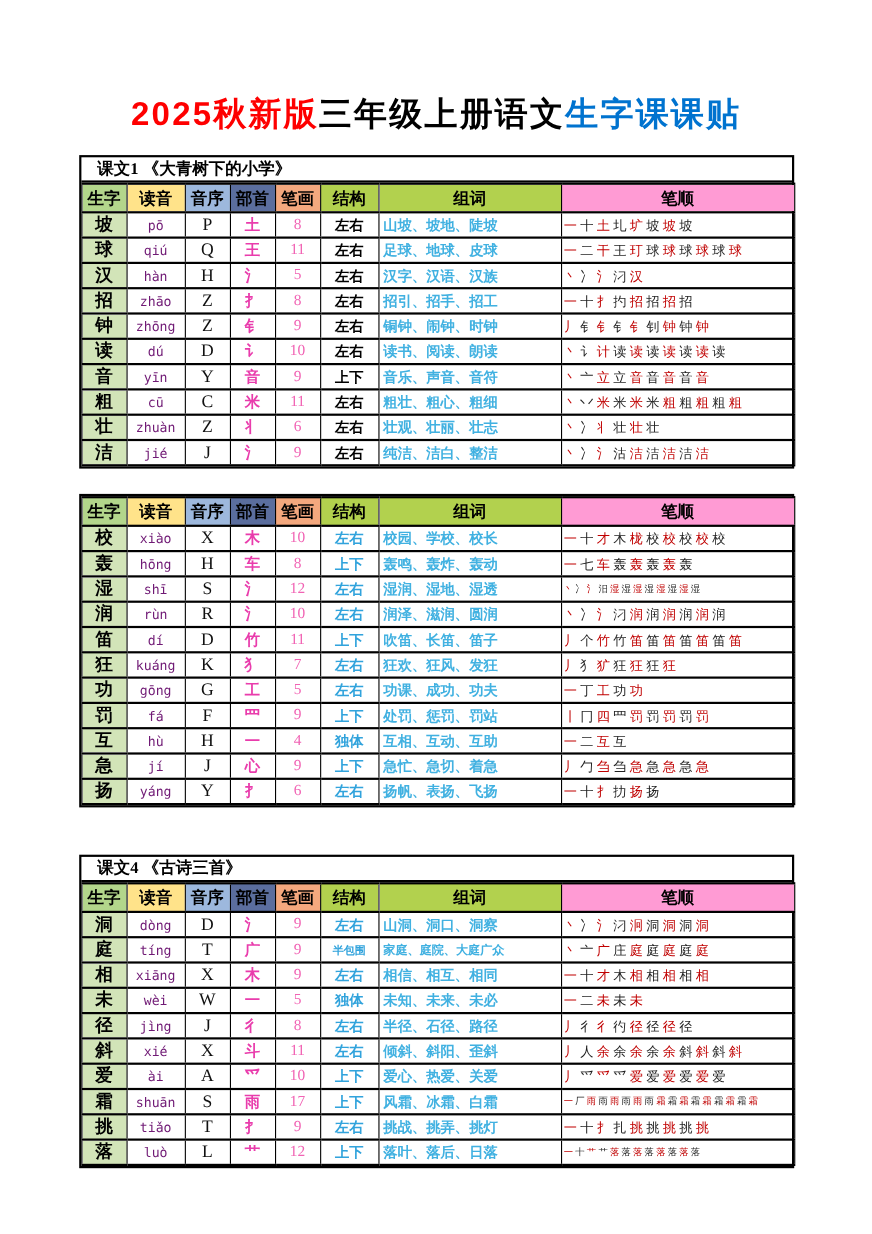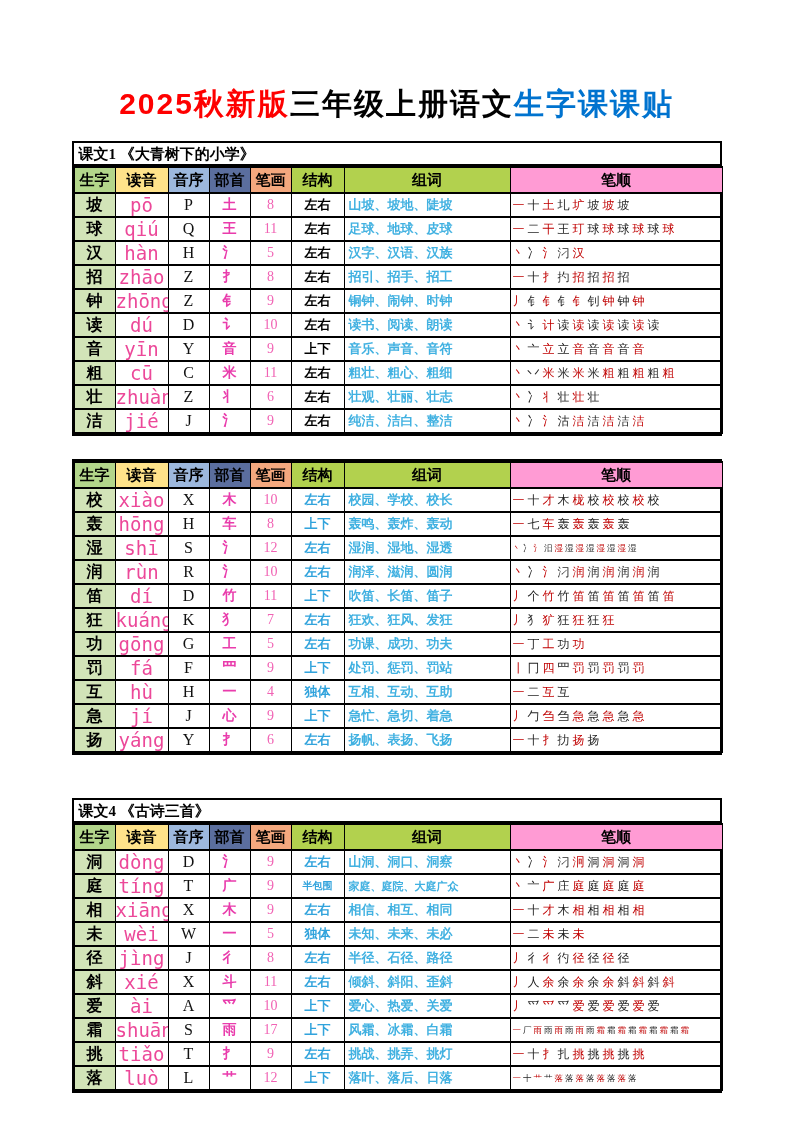--- a/index.html
+++ b/index.html
@@ -7,32 +7,32 @@
   body { font-family:"Liberation Sans", sans-serif; }
   .page { position:relative; width:793px; height:1122px; margin:0 auto; background:#ffffff; overflow:hidden; }
 
   .title { text-align:center; padding-top:84px; font-size:30px; font-weight:bold; letter-spacing:2px; }
 
   .course { width:650px; margin:0 auto; border:2px solid #000; }
   .course.t1 { margin-top:16px; }
   .course.t2 { margin-top:23px; }
   .course.t3 { margin-top:43px; }
 
-  .caption { height:23px; line-height:23px; padding-left:5px; font-size:15px; font-weight:bold; border-bottom:2px solid #000; font-family:"Liberation Serif", serif; }
+  .caption { height:23px; line-height:23px; padding-left:15px; font-size:15px; font-weight:bold; border-bottom:2px solid #000; font-family:"Liberation Serif", serif; }
 
   table { border-collapse:collapse; table-layout:fixed; width:100%; }
   th, td { border:1.5px solid #000; border-top-width:2px; border-bottom-width:2px; text-align:center; vertical-align:middle; padding:0; overflow:hidden; white-space:nowrap; }
   th { height:26px; font-size:15px; font-weight:bold; color:#000; }
 
   .t1 td { height:21.5px; }
   .t2 td { height:20.5px; }
   .t3 td { height:21px; }
 
   .c-hanzi { background:#d2e4b8; font-weight:bold; font-size:16px; font-family:"Liberation Serif", serif; }
-  .c-pinyin { color:#ec4899; font-family:"DejaVu Sans Mono", monospace; font-size:19px; }
+  .c-pinyin { color:#701a75; font-family:"DejaVu Sans Mono", monospace; font-size:12px; }
   .c-initial { font-family:"Liberation Serif", serif; font-size:16px; color:#111; }
   .c-radical { color:#e93cac; font-weight:bold; font-size:14px; }
   .c-strokes { color:#f163b4; font-family:"Liberation Serif", serif; font-size:14px; }
   .c-structure { font-weight:bold; font-size:13px; font-family:"Liberation Serif", serif; }
   .c-structure.small { font-size:10px; }
   .c-words { text-align:left; padding-left:4px; color:#41b1e1; font-weight:bold; font-size:13px; font-family:"Liberation Serif", serif; }
   .c-words.small { font-size:11px; }
   .c-order { text-align:left; padding-left:2px; font-size:12px; white-space:normal; line-height:1.0; font-family:"Liberation Serif", serif; }
   .c-order span { display:inline-block; margin-right:3px; }
   .c-order.dense { font-size:8.5px; }

